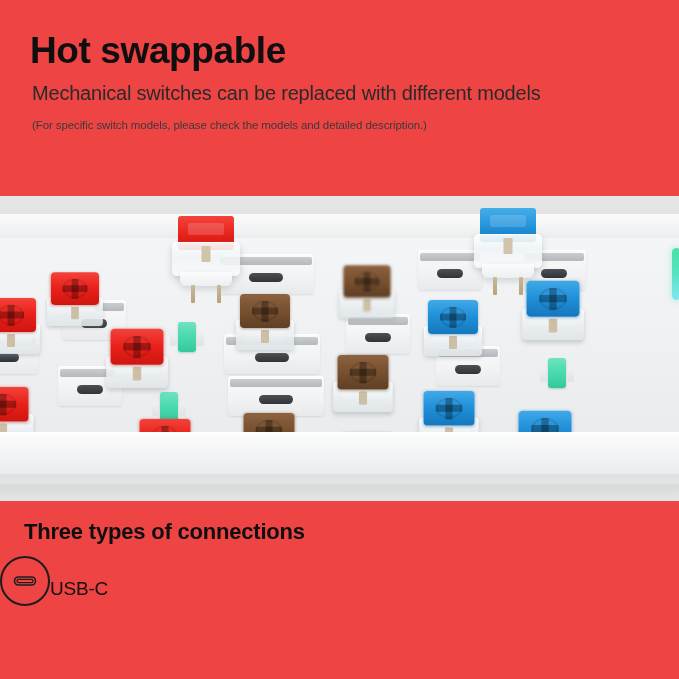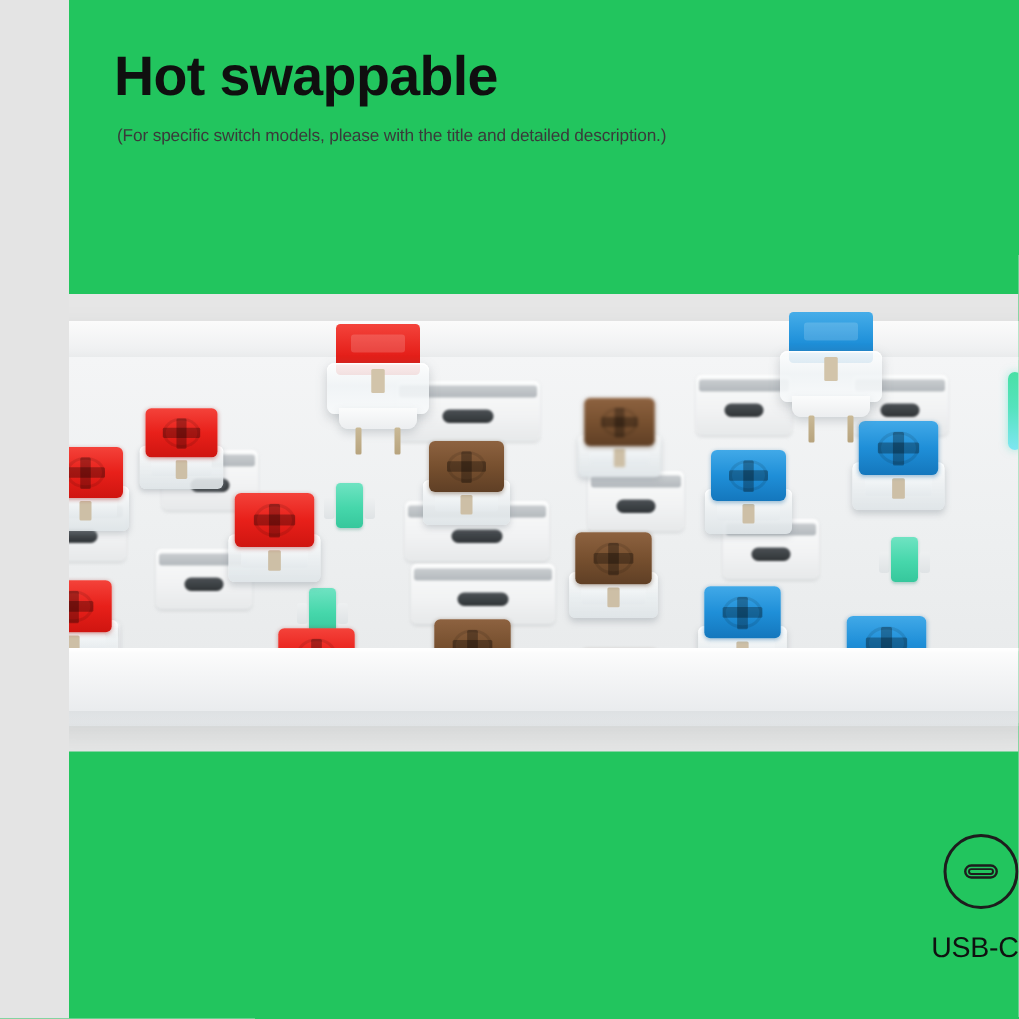--- a/index.html
+++ b/index.html
@@ -4,21 +4,21 @@
 <title>Hot swappable keyboard</title>
 <style>
   html,body{margin:0;padding:0;}
   body{
     width:679px;height:679px;overflow:hidden;
     background:#e4e4e4;
     font-family:"Liberation Sans","DejaVu Sans",sans-serif;
     color:#1a1a1a;
     position:relative;
   }
-  .page{position:absolute;inset:0;background:#22c55e;margin-left:46px;}
+  .page{position:absolute;inset:0;background:#ef4444;}
 
   
   .header{position:absolute;left:30px;top:30px;right:20px;}
   .title{
     font-size:37px;font-weight:bold;letter-spacing:-0.4px;
     line-height:1.12;color:#0f0f0f;margin:0;
   }
   .subtitle{
     font-size:20px;font-weight:normal;color:#2a2a2a;
     margin:10px 0 0 2px;letter-spacing:-0.2px;line-height:1.2;
@@ -166,38 +166,39 @@
 
   
   .blur1{filter:blur(.6px);} .blur2{filter:blur(1.3px);}
 
   
   .conn-title{
     position:absolute;left:24px;top:519px;
     font-size:22px;font-weight:bold;letter-spacing:-0.2px;color:#0f0f0f;
   }
   .conn-row{position:absolute;left:0;right:0;top:556px;display:flex;}
-  .conn{flex:1;display:flex;flex-direction:column;align-items:flex-end;}
+  .conn{flex:1;display:flex;flex-direction:row;align-items:center;}
   .conn .circle{
     width:46px;height:46px;border-radius:50%;
     border:2px solid #1d1d1d;
     display:flex;align-items:center;justify-content:center;
   }
   .conn .label{
     margin-top:16px;font-size:19px;font-weight:normal;color:#101010;letter-spacing:-0.2px;
   }
 </style>
 </head>
 <body>
 
 <div class="page">
 
   <div class="header">
     <h1 class="title">Hot swappable</h1>
-    <div class="disclaimer">(For specific switch models, please with the title and detailed description.)</div>
+    <div class="subtitle">Mechanical switches can be replaced with different models</div>
+    <div class="disclaimer">(For specific switch models, please check the models and detailed description.)</div>
   </div>
 
   <div class="photo">
     <div class="case">
       <div class="bezel-top"></div>
       <div class="plate" id="plate">
           <div class="socket blur1" style="left: 8px; top: 96px;">
             <span class="rail"></span>
             <span class="led"></span>
           </div>
@@ -375,20 +376,21 @@
         <div class="swf blue" style="left: 474px; top: 12px;">
           <span class="top"></span>
           <span class="shell"></span>
           <span class="base"></span>
           <span class="pin l"></span>
           <span class="pin r"></span>
         </div>
       </div>
   </div>
 
+  <div class="conn-title">Three types of connections</div>
   <div class="conn-row">
 
     <div class="conn">
       <div class="circle">
         <svg width="30" height="30" viewBox="0 0 30 30" aria-hidden="true">
           <rect x="4.5" y="11" width="21" height="8" rx="4" fill="none" stroke="#1d1d1d" stroke-width="1.6"></rect>
           <rect x="7" y="13.4" width="16" height="3.2" rx="1.6" fill="none" stroke="#1d1d1d" stroke-width="1.3"></rect>
         </svg>
       </div>
       <div class="label">USB-C</div>

